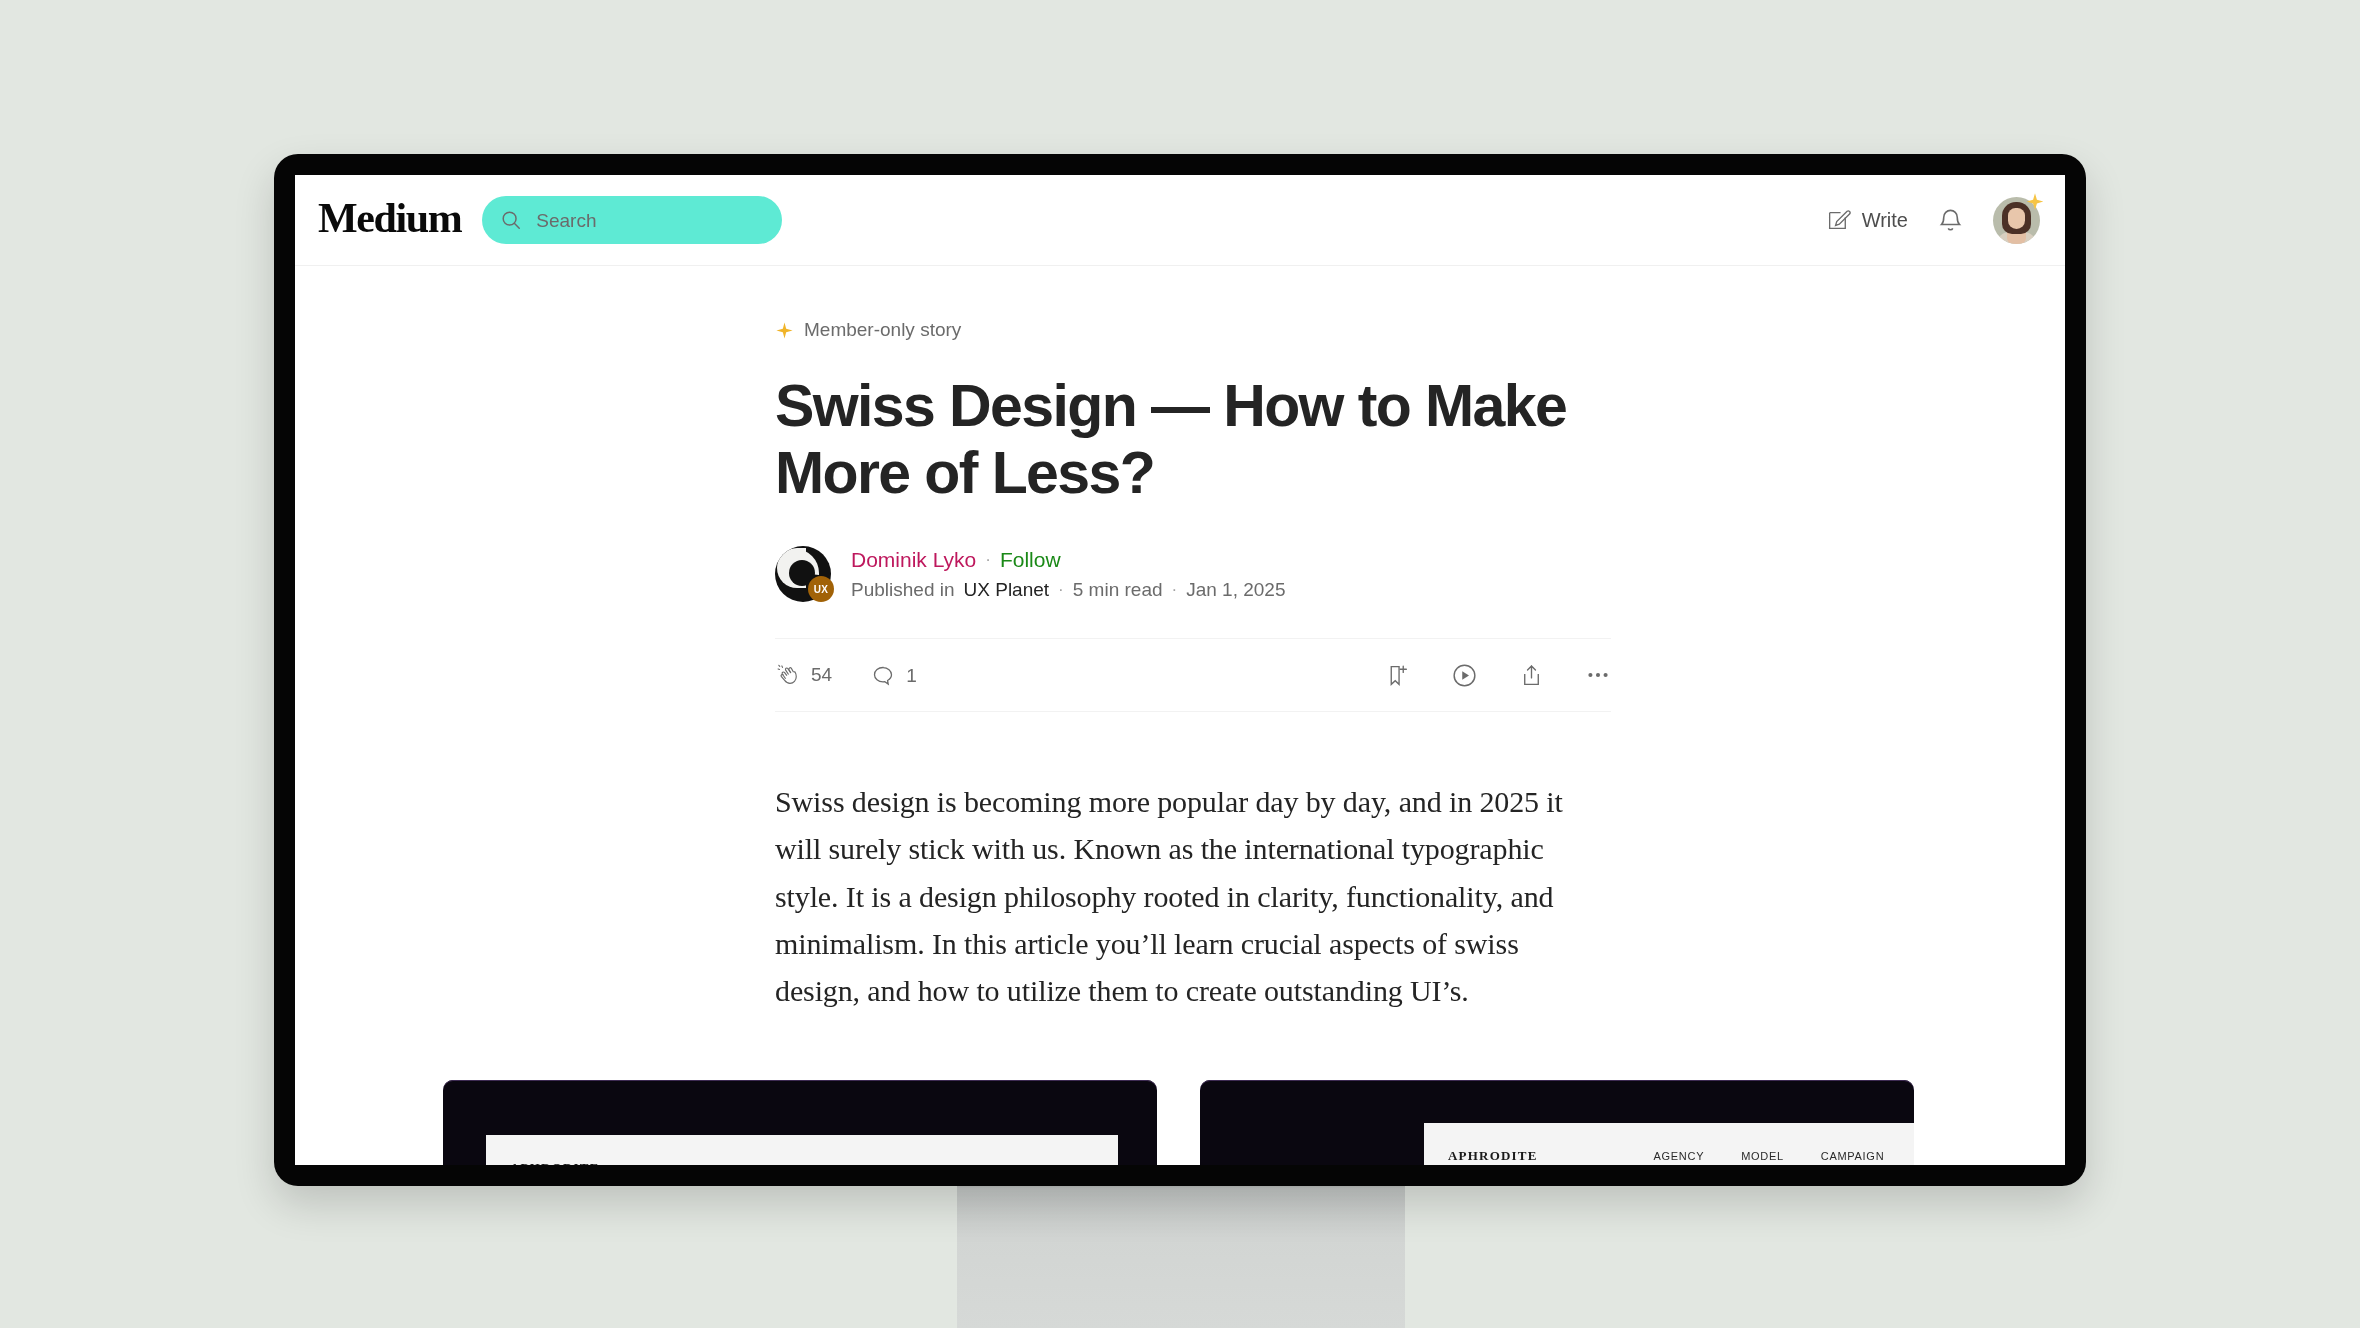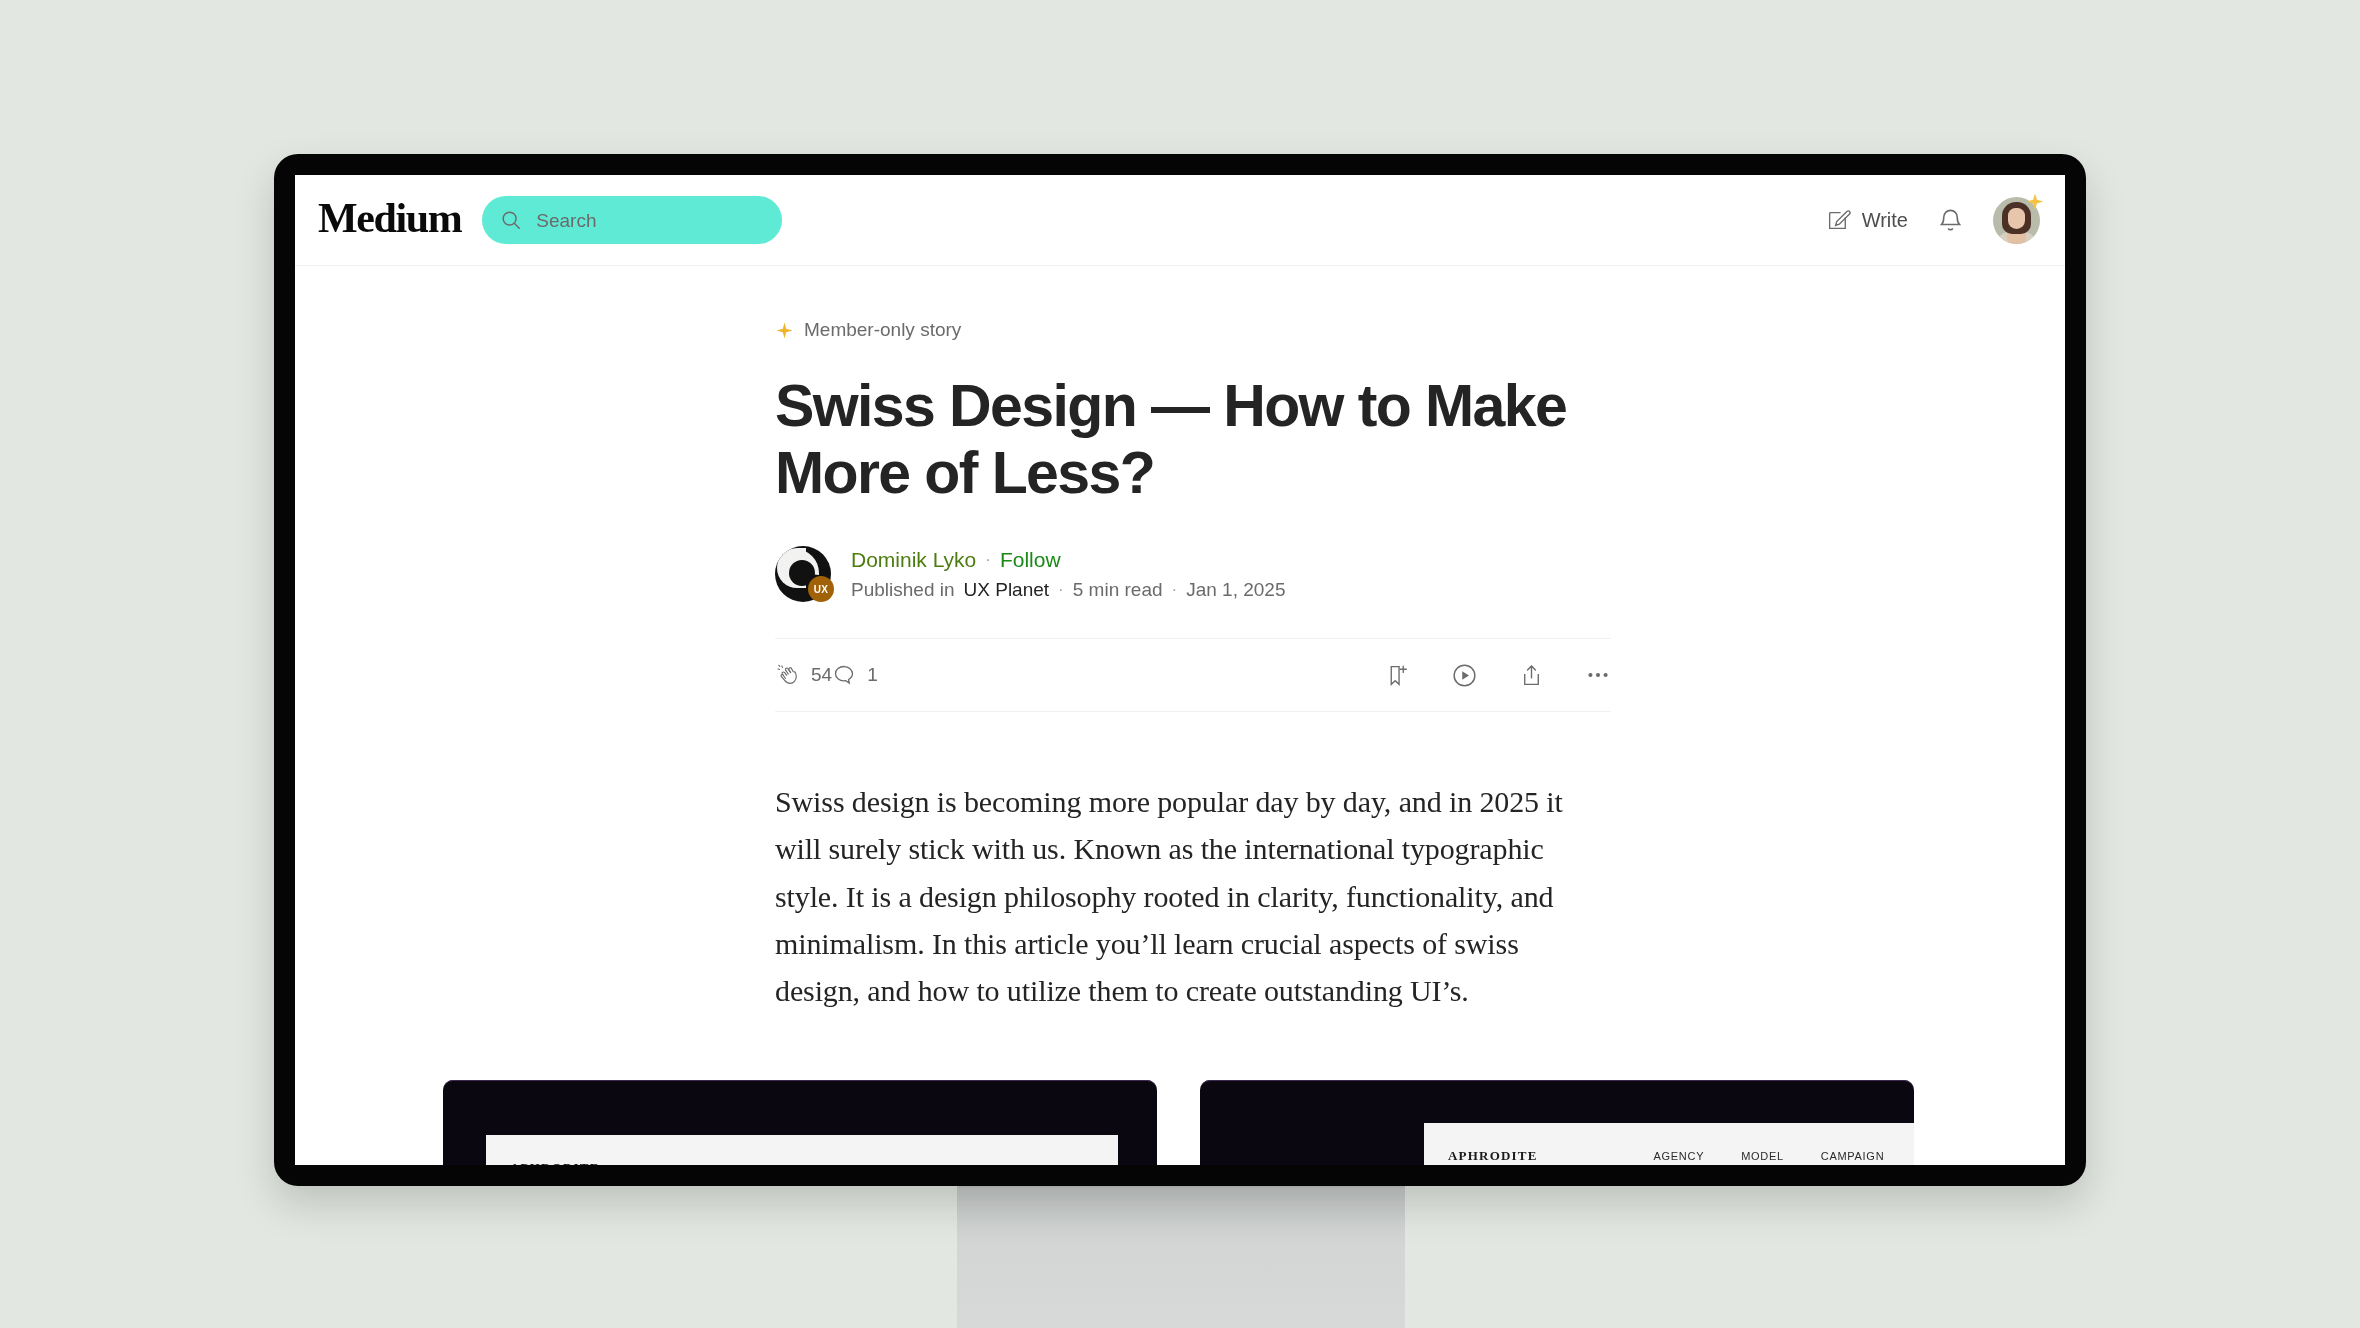--- a/index.html
+++ b/index.html
@@ -210,35 +210,35 @@
     background: #a16207;
     color: #fff;
     font-size: 10px;
     font-weight: 700;
     display: flex; align-items: center; justify-content: center;
     letter-spacing: .3px;
   }
 
   .byline-line { display: flex; align-items: center; gap: 9px; }
   .byline-line + .byline-line { margin-top: 7px; }
-  #author-name { font-size: 21px; color: #4d7c0f; }
+  #author-name { font-size: 21px; color: #be185d; }
   #follow-link { font-size: 21px; color: #1a8917; }
   .sep { color: #a3a3a3; font-size: 17px; }
   #published-in-label, #read-time, #publish-date { font-size: 19px; color: #6b6b6b; }
   #publication-name { font-size: 19px; color: #242424; }
 
   #action-bar {
     display: flex;
     align-items: center;
     height: 74px;
     border-top: 1px solid #f2f2f2;
     border-bottom: 1px solid #f2f2f2;
     margin-bottom: 66px;
   }
-  .act-group { display: flex; align-items: flex-start; }
+  .act-group { display: flex; align-items: flex-end; gap: 39px; }
   .act-item { display: flex; align-items: center; gap: 11px; color: #6b6b6b; }
   .act-count { font-size: 19px; color: #6b6b6b; }
   #action-bar-right { margin-left: auto; display: flex; align-items: center; gap: 41px; }
 
   #article-body p {
     font-family: "Liberation Serif", serif;
     font-size: 30px;
     line-height: 1.57;
     color: #242424;
     letter-spacing: -0.12px;

